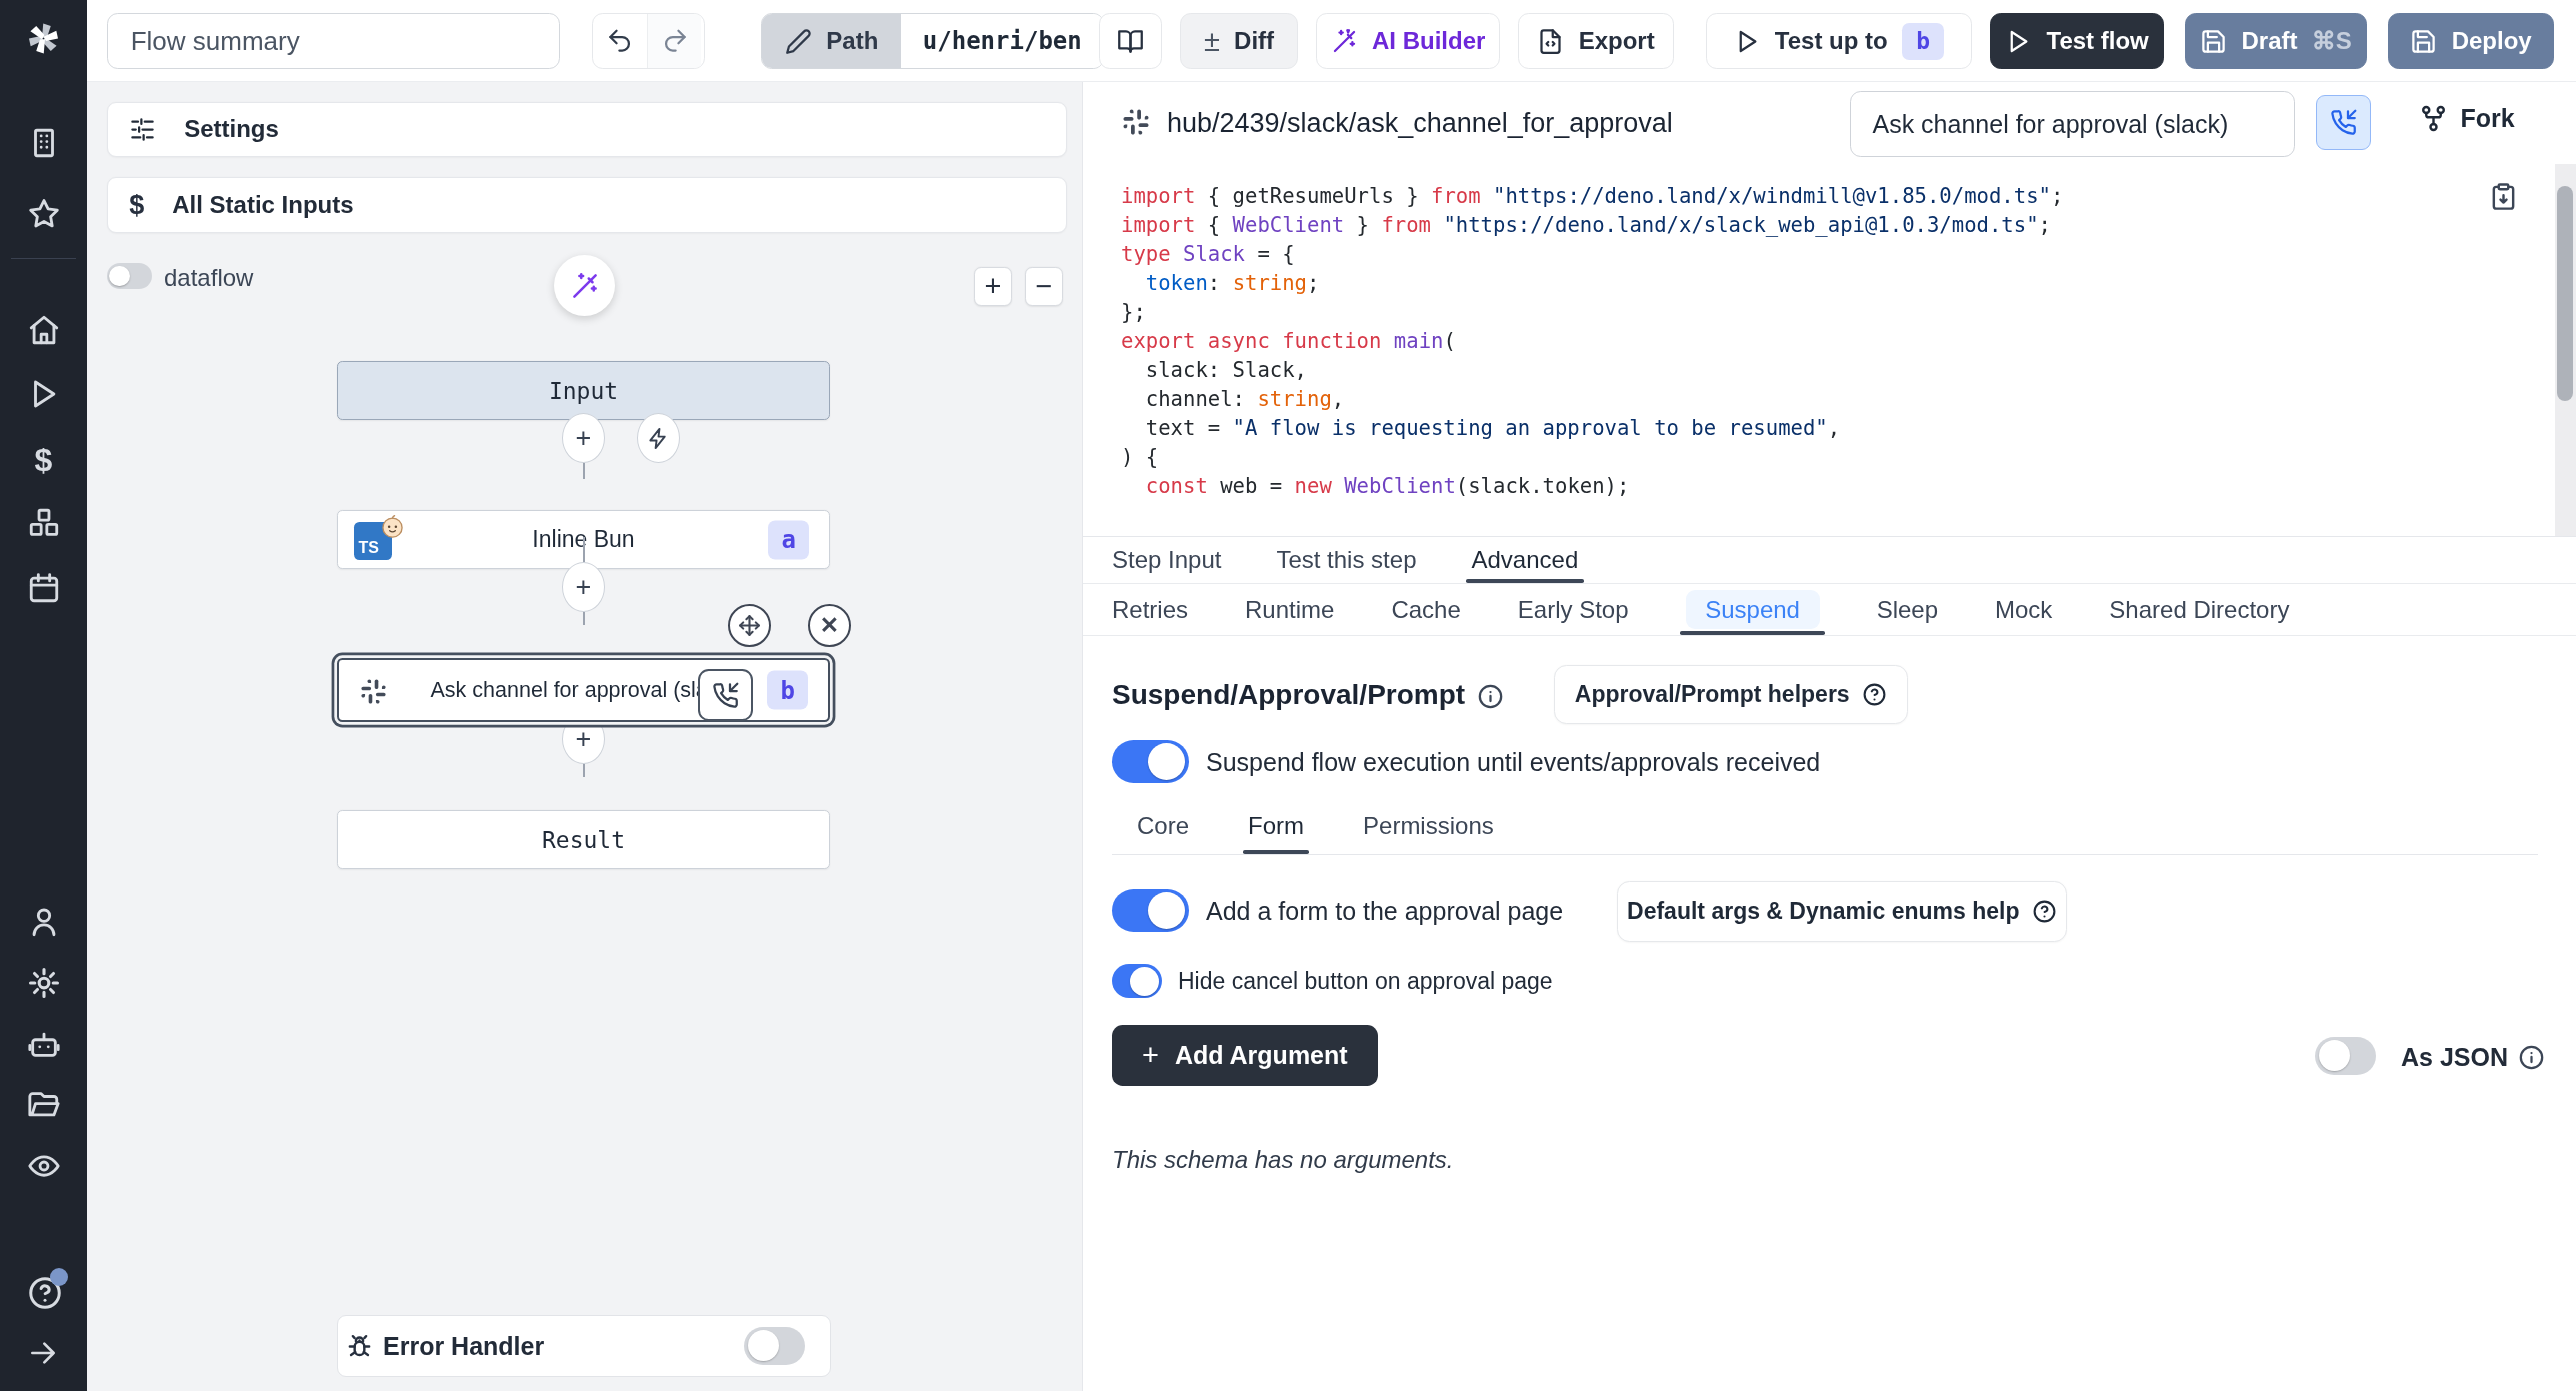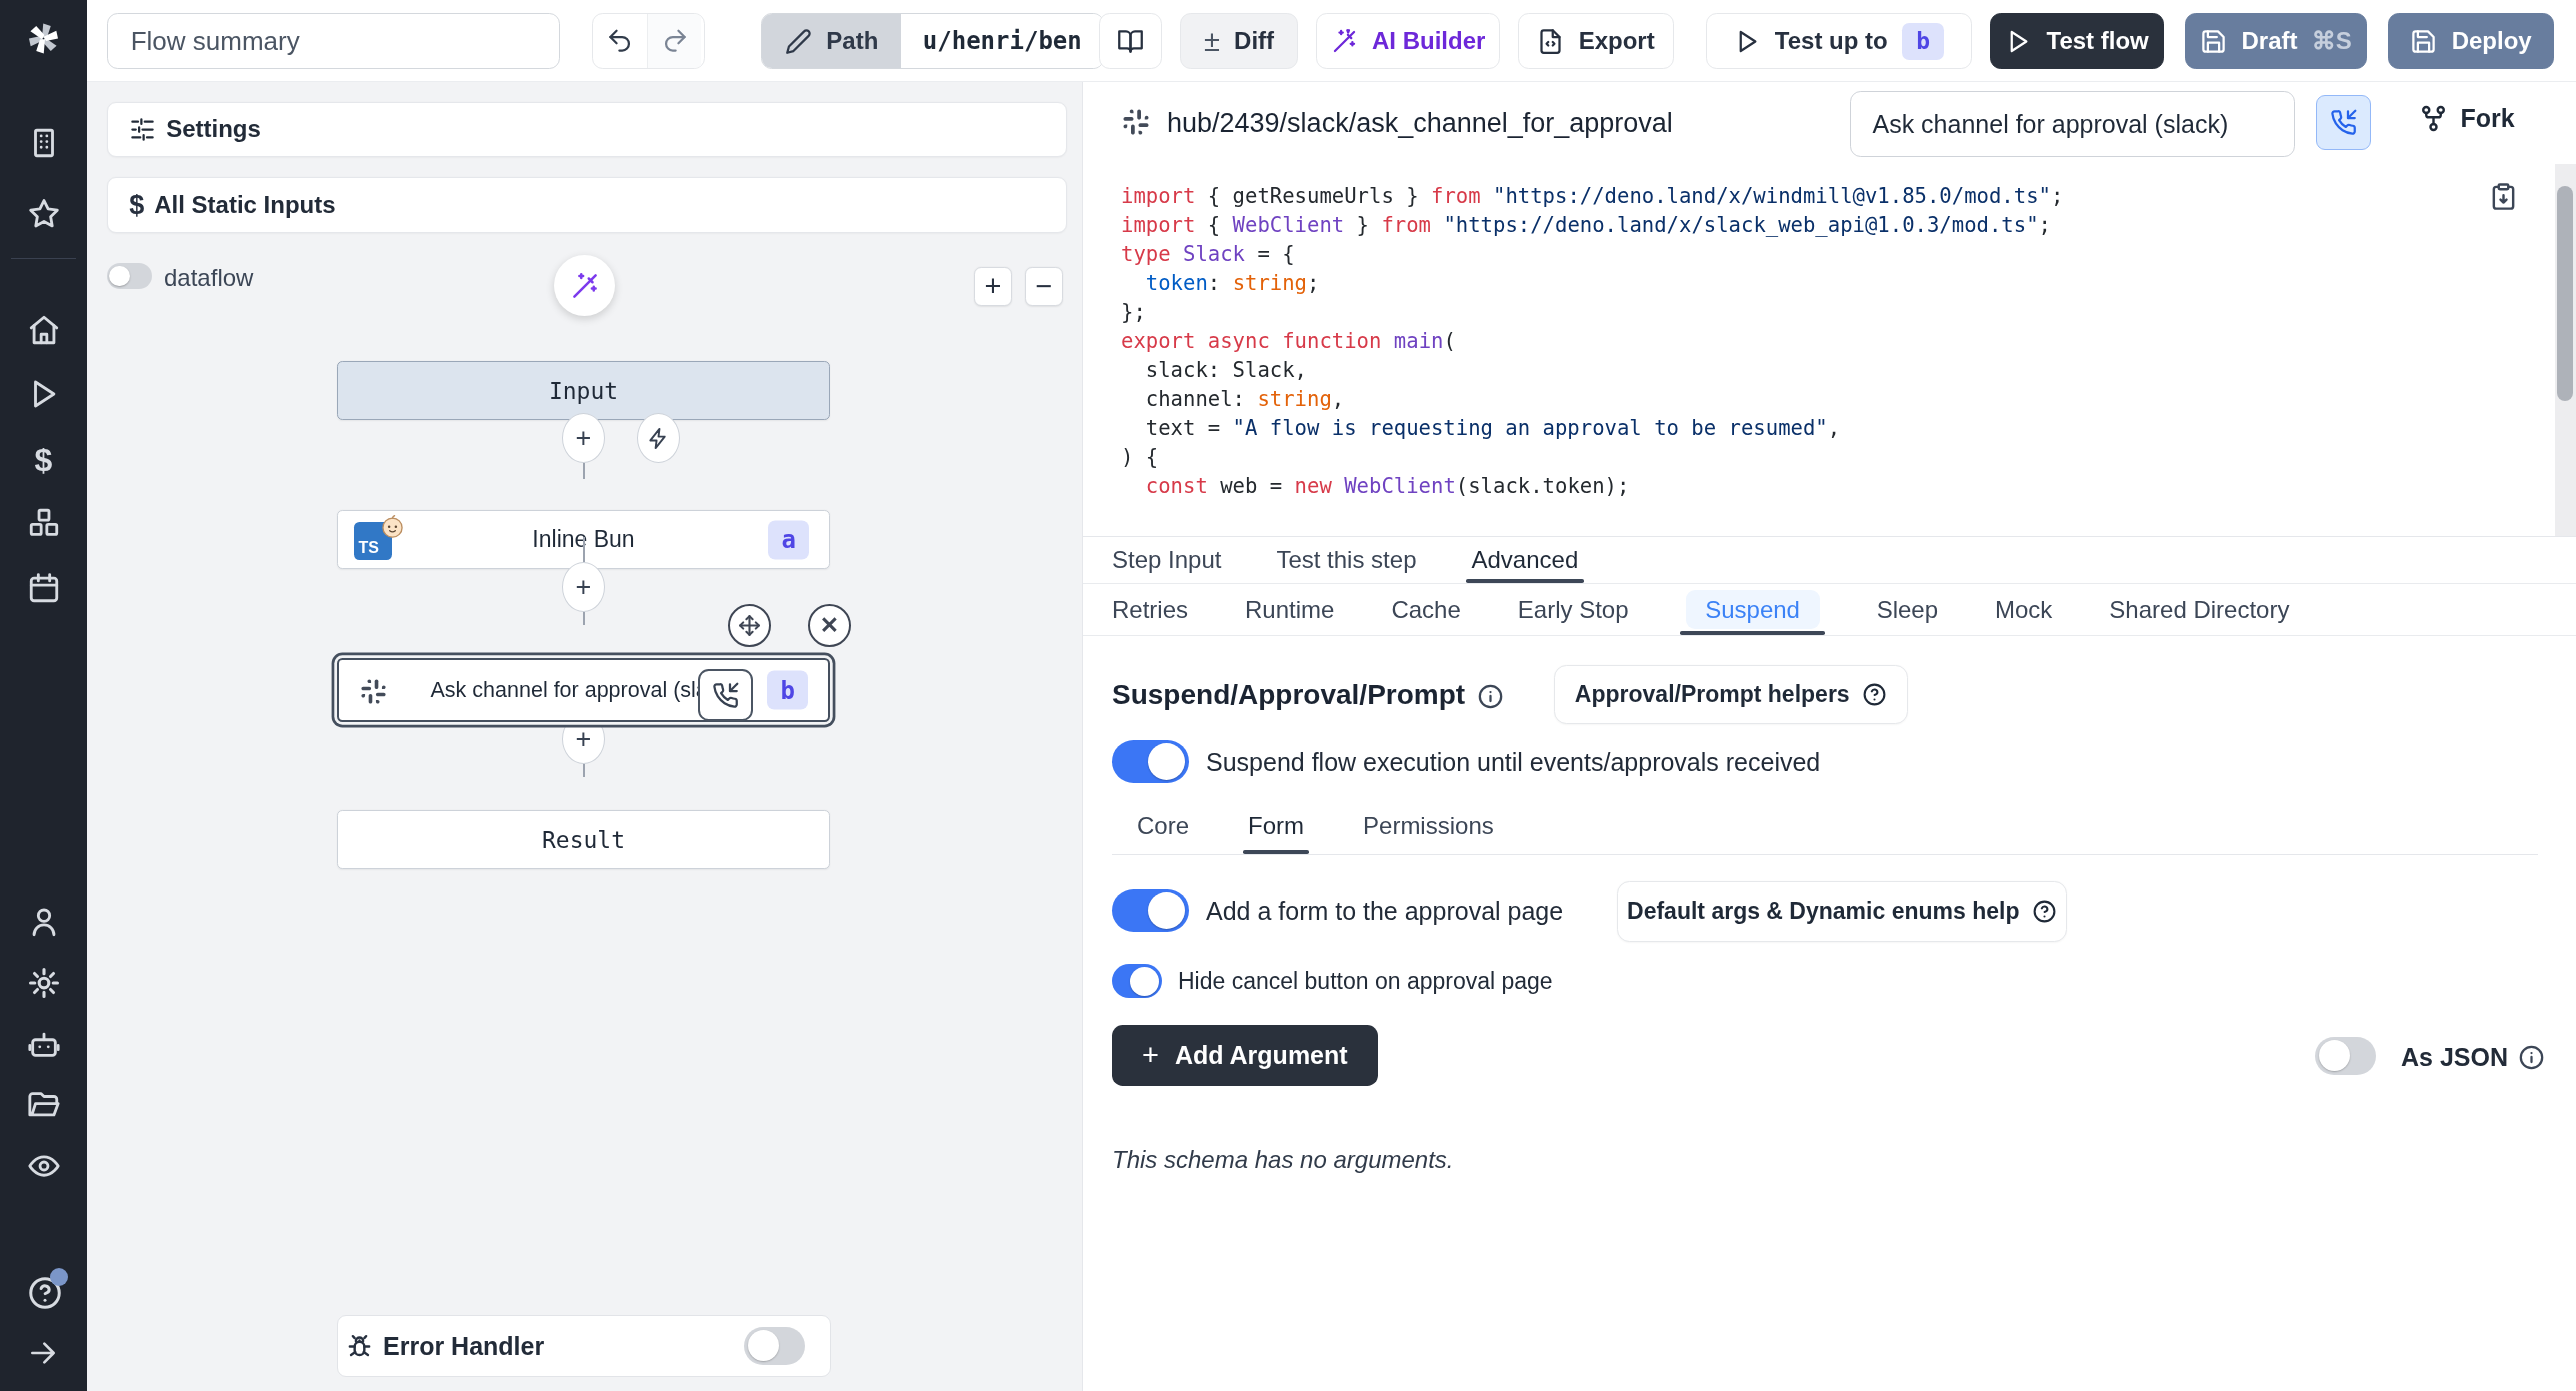--- a/index.html
+++ b/index.html
@@ -21,21 +21,21 @@
   .seg { position:absolute; top:13.4px; height:56px; display:flex; border:1.8px solid #e6e8eb; border-radius:10.7px; overflow:hidden; background:#fff; }
   .seg > div { width:54px; display:flex; align-items:center; justify-content:center; }
   .seg > div + div { border-left:1.8px solid #eceef0; background:#fafbfc; }
   .badge { background:#dde2fc; color:#4f46e5; font-weight:700; border-radius:7.2px; padding:5.4px 14.3px; font-size:23px; font-family:"DejaVu Sans Mono",monospace; }
   .btn.dark { background:#2a313c; border-color:#2a313c; color:#fff; }
   .btn.slate { background:#687d9e; border-color:#687d9e; color:#fff; }
   .kbd { color:#c6cfdd; font-weight:600; }
 
   
   #leftpanel { position:absolute; left:87px; top:82px; width:996px; bottom:0; background:#f2f3f5; border-right:0.9px solid #e5e7eb; overflow:hidden; }
-  .card { position:absolute; left:19.7px; width:960px; background:#fff; border:0.9px solid #e5e7eb; border-radius:9px; box-shadow:0 0.9px 1.8px rgba(0,0,0,.04); display:flex; align-items:center; gap:10px; padding:0 21.5px; font-size:24px; font-weight:700; color:#222b38; }
+  .card { position:absolute; left:19.7px; width:960px; background:#fff; border:0.9px solid #e5e7eb; border-radius:9px; box-shadow:0 0.9px 1.8px rgba(0,0,0,.04); display:flex; align-items:center; gap:28px; padding:0 21.5px; font-size:24px; font-weight:700; color:#222b38; }
   .toggle { border-radius:894px; position:relative; cursor:pointer; }
   .toggle .knob { position:absolute; top:2.7px; background:#fff; border-radius:50%; box-shadow:0 0.9px 1.8px rgba(0,0,0,.25); }
   .toggle.off { background:#d3d6db; }
   .toggle.on { background:#3b76f5; }
   .node { position:absolute; left:250px; width:493px; height:59px; background:#fff; border:1.8px solid #cdd2d9; border-radius:5.4px; display:flex; align-items:center; justify-content:center; font-size:23px; color:#1f2937; box-shadow:0 0.9px 1.8px rgba(0,0,0,.06);margin-top:32px; }
   .node.mono { font-family:"DejaVu Sans Mono",monospace; }
   .vline { position:absolute; left:496px; width:1.8px; background:#9ca3af; }
   .conn { position:absolute; width:43px; height:50px; border-radius:50%; background:#fff; border:1.8px solid #cdd2d9; display:flex; align-items:center; justify-content:center; color:#374151; }
   .nbadge { position:absolute; right:19.7px; top:50%; transform:translateY(-50%); background:#dde2fc; color:#4f46e5; border-radius:7.2px; width:41px; height:39px; display:flex; align-items:center; justify-content:center; font-weight:700; font-size:24px; font-family:"DejaVu Sans Mono",monospace; }
   .floaty { position:absolute; width:43px; height:43px; border-radius:50%; background:#fff; border:2.7px solid #3f4654; color:#3f4654; display:flex; align-items:center; justify-content:center; z-index:5; }

